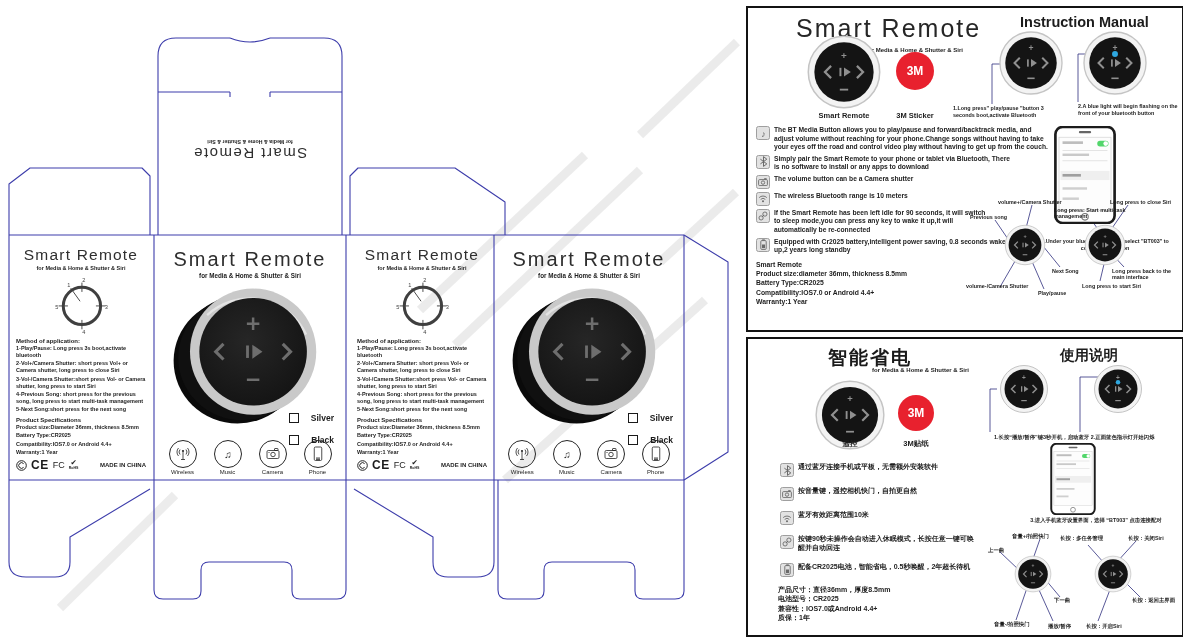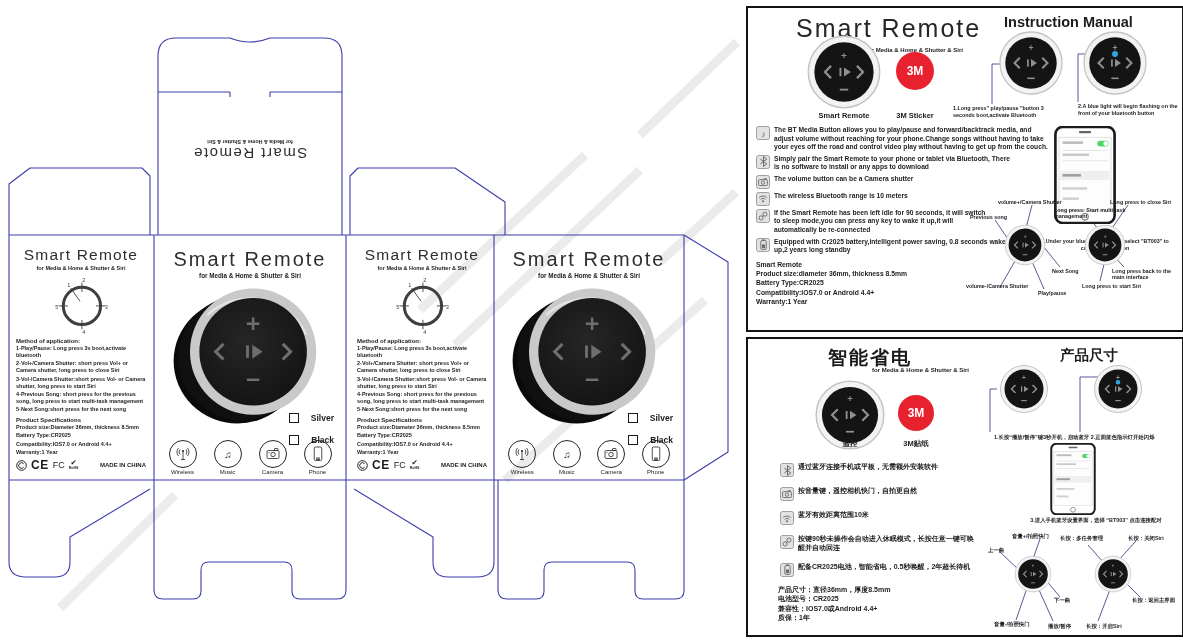--- a/index.html
+++ b/index.html
@@ -358,21 +358,21 @@
           <path d="M252,279 L270,248"></path>
         <path d="M296,281 L279,242"></path>
           <path d="M380,197 L360,226"></path>
         <path d="M342,210 L354,227"></path>
           <path d="M376,259 L362,244"></path>
         <path d="M352,273 L357,252"></path>
       </g>
     </svg>
     <div class="men-title" style="left:48px;top:6px">Smart Remote</div>
     <div class="m-sub" style="left:118px;top:39px">for Media &amp; Home &amp; Shutter &amp; Siri</div>
-    <div class="m-head" style="left:256px;top:6px">Instruction Manual</div>
+    <div class="m-head" style="left:272px;top:6px">Instruction Manual</div>
 
     <svg class="abs rem" style="left:58px;top:26px" width="76" height="76" viewBox="0 0 100 100">
         <use href="#remote-g"></use>
       </svg>
     <div class="fig-lbl" style="left:56px;top:103px;width:80px">Smart  Remote</div>
     <div class="sticker" style="left:148px;top:44px;width:38px;height:38px">
         <span>3M</span>
       </div>
     <div class="fig-lbl" style="left:136px;top:103px;width:62px">3M Sticker</div>
 
@@ -488,21 +488,21 @@
           <path d="M268,281 L280,246"></path>
         <path d="M305,282 L287,242"></path>
           <path d="M340,206 L356,224"></path>
         <path d="M388,202 L368,224"></path>
           <path d="M392,258 L376,242"></path>
         <path d="M350,282 L363,248"></path>
       </g>
     </svg>
     <div class="zh-title" style="left:80px;top:6px">智能省电</div>
     <div class="m-sub" style="left:124px;top:28px">for Media &amp; Home &amp; Shutter &amp; Siri</div>
-    <div class="m-head" style="left:312px;top:7px">产品尺寸</div>
+    <div class="m-head" style="left:312px;top:7px">使用说明</div>
 
     <svg class="abs rem" style="left:66px;top:40px" width="72" height="72" viewBox="0 0 100 100">
         <use href="#remote-g"></use>
       </svg>
     <div class="fig-lbl" style="left:66px;top:100px;width:72px">遥控</div>
     <div class="sticker" style="left:150px;top:56px;width:36px;height:36px">
         <span>3M</span>
       </div>
     <div class="fig-lbl" style="left:140px;top:100px;width:56px">3M贴纸</div>
 

